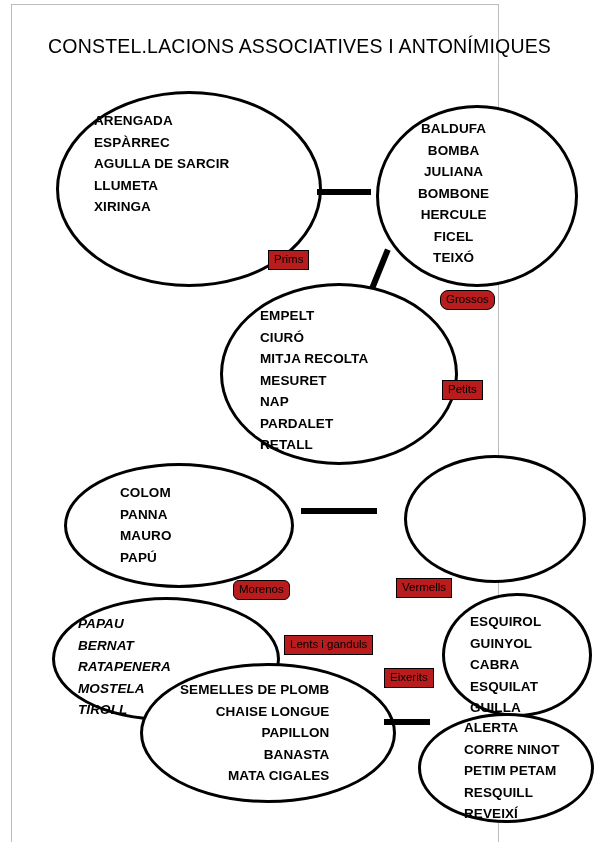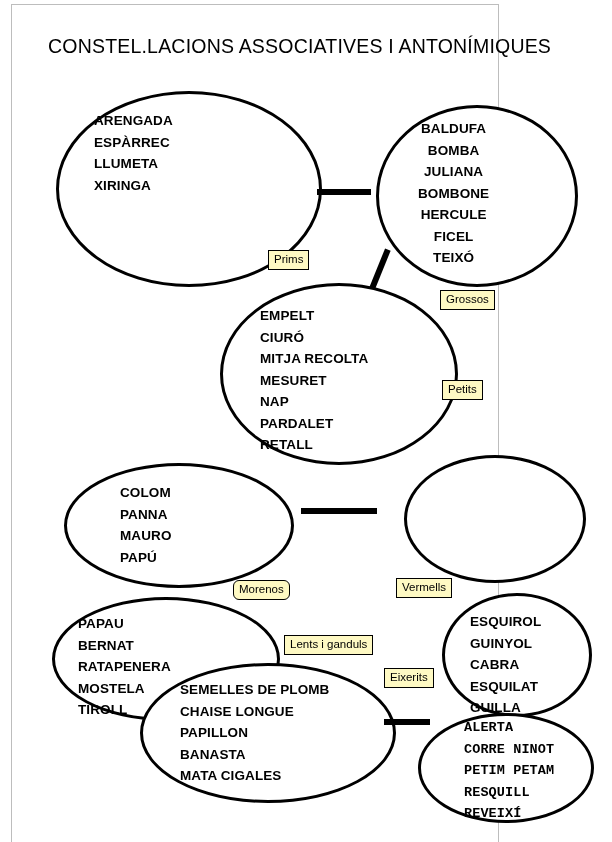--- a/index.html
+++ b/index.html
@@ -44,21 +44,21 @@
     position: absolute;
     font-weight: bold;
     font-size: 13.5px;
     line-height: 21.5px;
     white-space: nowrap;
     letter-spacing: 0.1px;
   }
   .label-box {
     position: absolute;
     border: 1.5px solid #000000;
-    background: #fef9c3;
+    background: #b91c1c;
     font-size: 11.5px;
     padding: 2px 5px 3px 5px;
     box-sizing: border-box;
     white-space: nowrap;
     line-height: 13px;
   }
   .link {
     position: absolute;
     background: #000000;
   }
@@ -76,38 +76,39 @@
 <body>
 
 <div id="page">
 
   <div class="title">CONSTEL.LACIONS ASSOCIATIVES I ANTONÍMIQUES</div>
 
   <div class="ellipse" style="left:44px; top:86px; width:266px; height:196px;"></div>
   <div class="word-list" style="left:82px; top:105px;">
     <div>ARENGADA</div>
     <div>ESPÀRREC</div>
+    <div>AGULLA DE SARCIR</div>
     <div>LLUMETA</div>
     <div>XIRINGA</div>
   </div>
   <div class="label-box" style="left:256px; top:245px;">Prims</div>
 
   <div class="link link-h" style="left:305px; top:184px; width:54px;"></div>
 
   <div class="ellipse" style="left:364px; top:100px; width:202px; height:182px;"></div>
   <div class="word-list" style="left:406px; top:113px;text-align:center;">
     <div>BALDUFA</div>
     <div>BOMBA</div>
     <div>JULIANA</div>
     <div>BOMBONE</div>
     <div>HERCULE</div>
     <div>FICEL</div>
     <div>TEIXÓ</div>
   </div>
-  <div class="label-box" style="left:428px; top:285px;">Grossos</div>
+  <div class="label-box" style="left:428px; top:285px;border-radius:8px;">Grossos</div>
 
   <div class="link link-diag" style="left:365px; top:243px;"></div>
 
   <div class="ellipse" style="left:208px; top:278px; width:238px; height:182px;"></div>
   <div class="word-list" style="left:248px; top:300px;">
     <div>EMPELT</div>
     <div>CIURÓ</div>
     <div>MITJA RECOLTA</div>
     <div>MESURET</div>
     <div>NAP</div>
@@ -124,48 +125,48 @@
     <div>PAPÚ</div>
   </div>
   <div class="label-box" style="left:221px; top:575px;border-radius:6px;">Morenos</div>
 
   <div class="link link-h" style="left:289px; top:503px; width:76px;"></div>
 
   <div class="ellipse" style="left:392px; top:450px; width:182px; height:128px;"></div>
   <div class="label-box" style="left:384px; top:573px;">Vermells</div>
 
   <div class="ellipse" style="left:40px; top:592px; width:228px; height:124px;"></div>
-  <div class="word-list" style="left:66px; top:608px;">
+  <div class="word-list" style="left:66px; top:608px;font-style:italic;">
     <div>PAPAU</div>
     <div>BERNAT</div>
     <div>RATAPENERA</div>
     <div>MOSTELA</div>
     <div>TIROLL</div>
   </div>
 
   <div class="ellipse" style="left:430px; top:588px; width:150px; height:124px;"></div>
   <div class="word-list" style="left:458px; top:606px;">
     <div>ESQUIROL</div>
     <div>GUINYOL</div>
     <div>CABRA</div>
     <div>ESQUILAT</div>
     <div>GUILLA</div>
   </div>
 
   <div class="ellipse" style="left:128px; top:658px; width:256px; height:140px;"></div>
-  <div class="word-list" style="left:168px; top:674px;">
+  <div class="word-list" style="left:168px; top:674px;text-align:right;">
     <div>SEMELLES DE PLOMB</div>
     <div>CHAISE LONGUE</div>
     <div>PAPILLON</div>
     <div>BANASTA</div>
     <div>MATA CIGALES</div>
   </div>
 
   <div class="ellipse" style="left:406px; top:708px; width:176px; height:110px;"></div>
-  <div class="word-list" style="left:452px; top:712px;font-family:Liberation Mono, monospace;">
+  <div class="word-list" style="left:452px; top:712px;">
     <div>ALERTA</div>
     <div>CORRE NINOT</div>
     <div>PETIM PETAM</div>
     <div>RESQUILL</div>
     <div>REVEIXÍ</div>
   </div>
 
   <div class="link link-h" style="left:372px; top:714px; width:46px;"></div>
 
   <div class="label-box" style="left:272px; top:630px;">Lents i ganduls</div>

